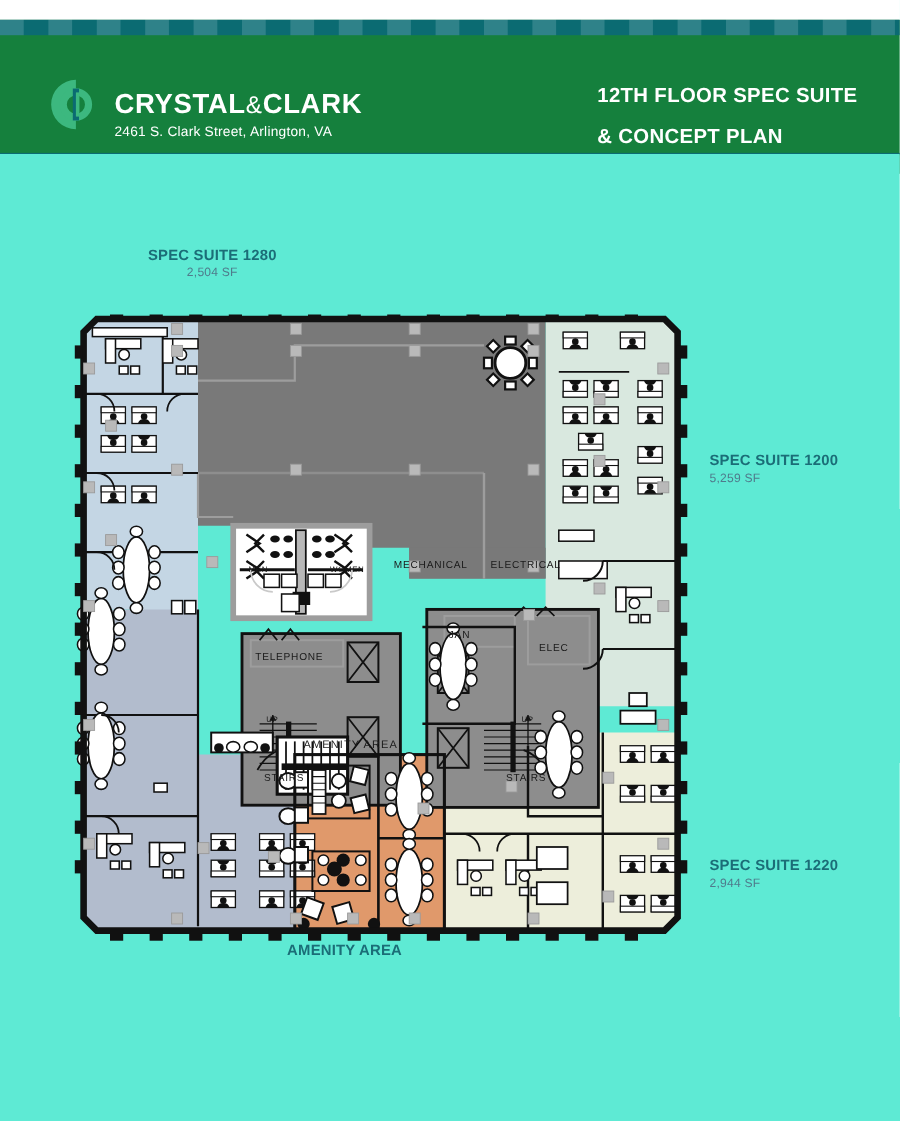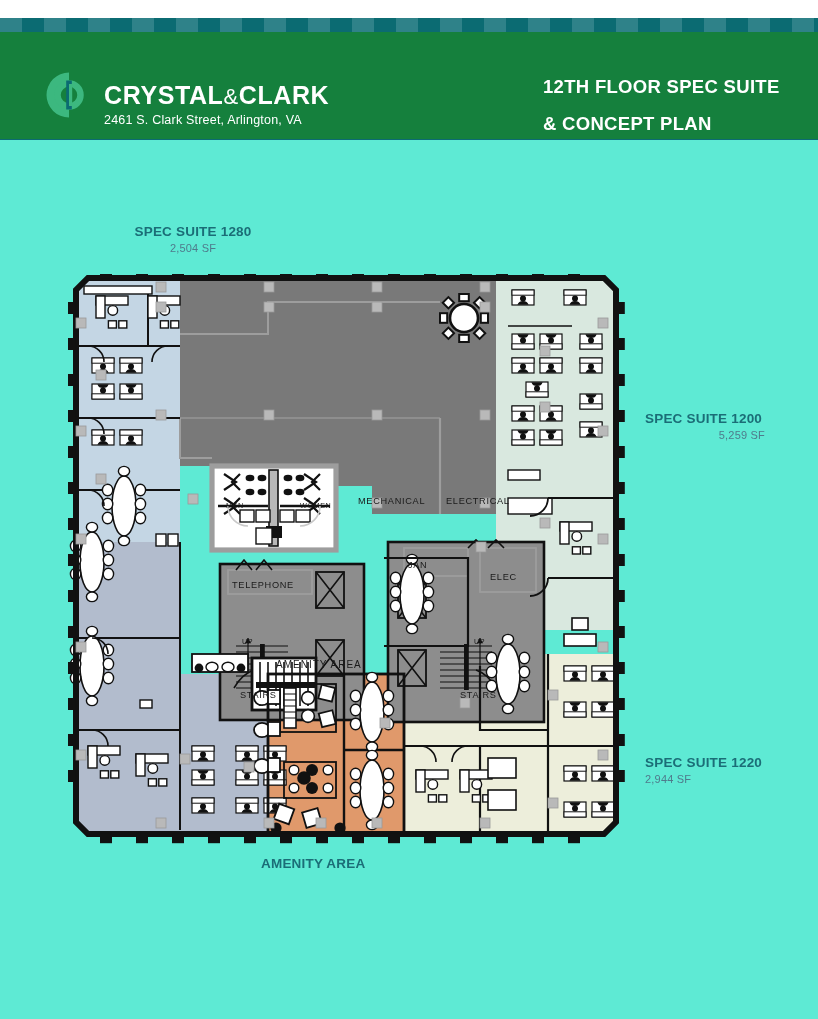--- a/index.html
+++ b/index.html
@@ -46,25 +46,25 @@
   .callout{position:absolute;text-align:center;white-space:nowrap;}
   .callout .ttl{
     color:#1b6d77;font-size:13.5px;font-weight:bold;letter-spacing:.2px;
     line-height:17px;
   }
   .callout .sf{
     color:#4f7b8c;font-size:11px;line-height:17px;letter-spacing:.2px;
   }
   #callout-1280{left:133px;top:83px;width:120px;}
   #callout-1200{left:645px;top:223px;width:120px;text-align:left;margin-top:47px;}
-  #callout-1220{left:645px;top:614px;width:120px;text-align:left;}
+  #callout-1220{left:645px;top:638px;width:120px;text-align:left;}
   #callout-1250{left:80px;top:715px;width:115px;}
   #callout-amenity{left:261px;top:715px;width:110px;text-align:left;}
   
-  #plan{position:absolute;left:68px;top:134px;width:568px;height:570px;}
+  #plan{position:absolute;left:68px;top:146px;width:568px;height:570px;}
   #plan svg{display:block;}
   .rmlabel{
     font-family:"Liberation Sans", sans-serif;
     font-size:4.6px;fill:#1a1a1a;letter-spacing:.35px;
   }
   .rmlabel-sm{
     font-family:"Liberation Sans", sans-serif;
     font-size:3.6px;fill:#1a1a1a;letter-spacing:.3px;
   }
   .amlabel{
@@ -102,21 +102,21 @@
 <div id="header-rule"></div>
 
 <div id="sheet">
 
   <div class="callout" id="callout-1280">
     <div class="ttl">SPEC SUITE 1280</div>
     <div class="sf">2,504 SF</div>
   </div>
   <div class="callout" id="callout-1200">
     <div class="ttl">SPEC SUITE 1200</div>
-    <div class="sf" style="text-align:right">5,259 SF</div>
+    <div class="sf" style="text-align:left">5,259 SF</div>
   </div>
   <div class="callout" id="callout-1220">
     <div class="ttl">SPEC SUITE 1220</div>
     <div class="sf" style="text-align:left">2,944 SF</div>
   </div>
   <div class="callout" id="callout-amenity">
     <div class="ttl">AMENITY AREA</div>
   </div>
 
   <div id="plan">

